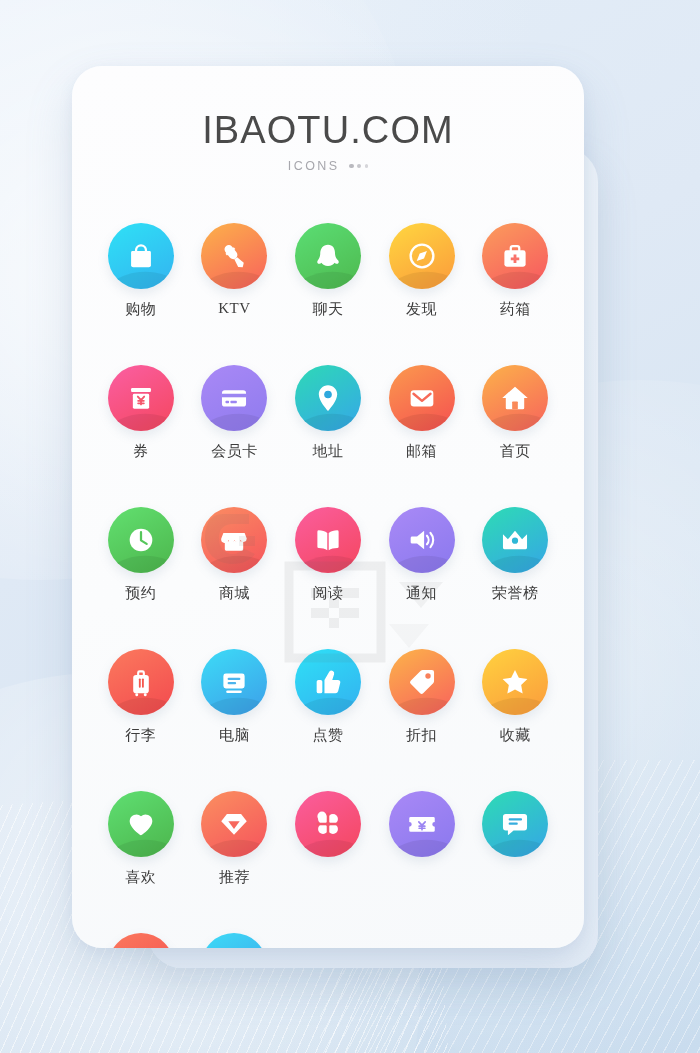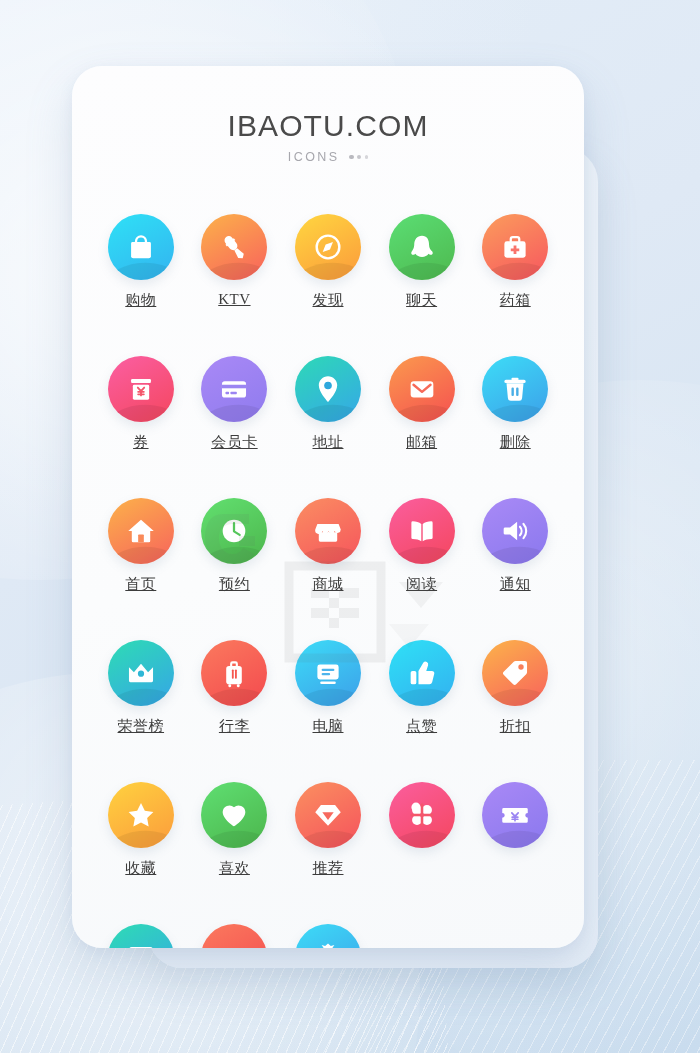--- a/index.html
+++ b/index.html
@@ -54,21 +54,21 @@
     position:absolute;
     left:72px; top:66px; width:512px; height:882px;
     background: linear-gradient(168deg, #fdfdfe 0%, #fbfcfd 55%, #f7f9fb 100%);
     border-radius:30px;
     box-shadow: 0 22px 48px rgba(110,140,175,.20), 0 4px 14px rgba(110,140,175,.10);
     overflow:hidden;
   }
 
   .header { padding-top:43px; text-align:center; }
   .brand {
-    font-size:30px; letter-spacing:1.1px; color:#4a4a4a; font-weight:400;
+    font-size:38px; letter-spacing:1.1px; color:#4a4a4a; font-weight:400;
     font-family:"Liberation Sans", sans-serif;
   }
   .subrow {
     margin-top:7px; display:flex; align-items:center; justify-content:center; gap:10px;
   }
   .sub-label { font-size:12.5px; letter-spacing:2.4px; color:#a7a7ad; }
   .dots { display:flex; align-items:center; gap:3.5px; }
   .dots i { display:block; border-radius:50%; background:#b9b9bf; }
   .dots i:nth-child(1){ width:4.5px; height:4.5px; }
   .dots i:nth-child(2){ width:4px;   height:4px;   background:#c6c6cb; }
@@ -92,21 +92,21 @@
   .ic::after {
     content:""; position:absolute; left:-12%; bottom:-30%;
     width:124%; height:56%;
     background: rgba(0,0,0,.065);
     border-radius:52% 52% 0 0 / 72% 72% 0 0;
     transform: rotate(-6deg);
   }
   .ic svg { position:relative; z-index:2; display:block; }
   .label {
     margin-top:11px; font-size:15px; color:#3d3d3d;
-    font-family:"Liberation Serif", serif; letter-spacing:.5px;text-decoration:underline;
+    font-family:"Liberation Serif", serif; letter-spacing:.5px;
   }
 
   
   .watermark {
     position:absolute; left:50%; top:430px; transform:translateX(-50%);
     width:250px; height:175px; opacity:.085; pointer-events:none; z-index:5;
   }
   .watermark svg { width:100%; height:100%; }
 </style>
 </head>
@@ -152,35 +152,35 @@
             <g transform="rotate(-38 24 24)">
               <rect x="18" y="6" width="12" height="22" rx="6"></rect>
               <rect x="16.5" y="14" width="15" height="3.4" transform="rotate(0 24 16)"></rect>
               <path d="M21.5 28 h5 l2.5 12 -5 4 -5-4z"></path>
             </g>
           </svg>
         </div>
         <div class="label">KTV</div>
       </div>
       <div class="cell">
+        <div class="ic" style="background: linear-gradient(150deg, rgb(91, 222, 116) 0%, rgb(78, 185, 79) 100%);">
+          <svg width="34" height="34" viewBox="0 0 48 48" fill="#fff">
+            <path d="M24 8c-7 0-11 5.5-11 13 0 4-2 7-3.5 9.5-1.4 2.3-.4 4.6 1.8 4.6 1.6 0 2.6-.7 3.4-1.7 1.5 2.6 5 4.6 9.3 4.6s7.8-2 9.3-4.6c.8 1 1.8 1.7 3.4 1.7 2.2 0 3.2-2.3 1.8-4.6C36 28 34 25 34 21 34 13.5 31 8 24 8z"></path>
+          </svg>
+        </div>
+        <div class="label">聊天</div>
+      </div>
+      <div class="cell">
         <div class="ic" style="background: linear-gradient(150deg, rgb(255, 215, 64) 0%, rgb(251, 154, 59) 100%);">
           <svg width="34" height="34" viewBox="0 0 48 48" fill="#fff">
             <circle cx="24" cy="24" r="16" fill="none" stroke="#fff" stroke-width="3.4"></circle>
             <path d="M31 17l-4.2 10.4L16.5 31l4.2-10.4z"></path>
           </svg>
         </div>
         <div class="label">发现</div>
-      </div>
-      <div class="cell">
-        <div class="ic" style="background: linear-gradient(150deg, rgb(91, 222, 116) 0%, rgb(78, 185, 79) 100%);">
-          <svg width="34" height="34" viewBox="0 0 48 48" fill="#fff">
-            <path d="M24 8c-7 0-11 5.5-11 13 0 4-2 7-3.5 9.5-1.4 2.3-.4 4.6 1.8 4.6 1.6 0 2.6-.7 3.4-1.7 1.5 2.6 5 4.6 9.3 4.6s7.8-2 9.3-4.6c.8 1 1.8 1.7 3.4 1.7 2.2 0 3.2-2.3 1.8-4.6C36 28 34 25 34 21 34 13.5 31 8 24 8z"></path>
-          </svg>
-        </div>
-        <div class="label">聊天</div>
       </div>
       <div class="cell">
         <div class="ic" style="background: linear-gradient(150deg, rgb(251, 157, 92) 0%, rgb(247, 86, 95) 100%);">
           <svg width="34" height="34" viewBox="0 0 48 48" fill="#fff">
             <rect x="9" y="16" width="30" height="23" rx="3.5"></rect>
             <path d="M18 16v-3a3 3 0 0 1 3-3h6a3 3 0 0 1 3 3v3" fill="none" stroke="#fff" stroke-width="3.2" stroke-linecap="round"></path>
             <path d="M22 22h4v4h4v4h-4v4h-4v-4h-4v-4h4z" fill="#F9736B"></path>
           </svg>
         </div>
         <div class="label">药箱</div>
@@ -216,32 +216,20 @@
         <div class="label">地址</div>
       </div>
       <div class="cell">
         <div class="ic" style="background: linear-gradient(150deg, rgb(251, 154, 78) 0%, rgb(245, 80, 80) 100%);">
           <svg width="34" height="34" viewBox="0 0 48 48" fill="#fff">
             <rect x="8" y="13" width="32" height="23" rx="4.5"></rect>
             <path d="M12 18l12 10 12-10" fill="none" stroke="#F76A59" stroke-width="3.4" stroke-linecap="round" stroke-linejoin="round"></path>
           </svg>
         </div>
         <div class="label">邮箱</div>
-      </div>
-      <div class="cell">
-        <div class="ic" style="background: linear-gradient(150deg, rgb(61, 221, 247) 0%, rgb(60, 159, 233) 100%);">
-          <svg width="34" height="34" viewBox="0 0 48 48" fill="#fff">
-            <path d="M12 16h24l-2 21a4 4 0 0 1-4 3.6H18a4 4 0 0 1-4-3.6z"></path>
-            <rect x="9" y="11" width="30" height="4.6" rx="2.2"></rect>
-            <rect x="19" y="8" width="10" height="4" rx="1.6"></rect>
-            <rect x="19" y="22" width="3.4" height="12" rx="1.5" fill="#49AEE6"></rect>
-            <rect x="25.6" y="22" width="3.4" height="12" rx="1.5" fill="#49AEE6"></rect>
-          </svg>
-        </div>
-        <div class="label">删除</div>
       </div>
       <div class="cell">
         <div class="ic" style="background: linear-gradient(150deg, rgb(252, 178, 74) 0%, rgb(247, 99, 92) 100%);">
           <svg width="34" height="34" viewBox="0 0 48 48" fill="#fff">
             <path d="M24 8 6 24h5v14a2 2 0 0 0 2 2h22a2 2 0 0 0 2-2V24h5z"></path>
             <rect x="20" y="29" width="8" height="11" rx="1" fill="#FA8A59"></rect>
           </svg>
         </div>
         <div class="label">首页</div>
       </div>

